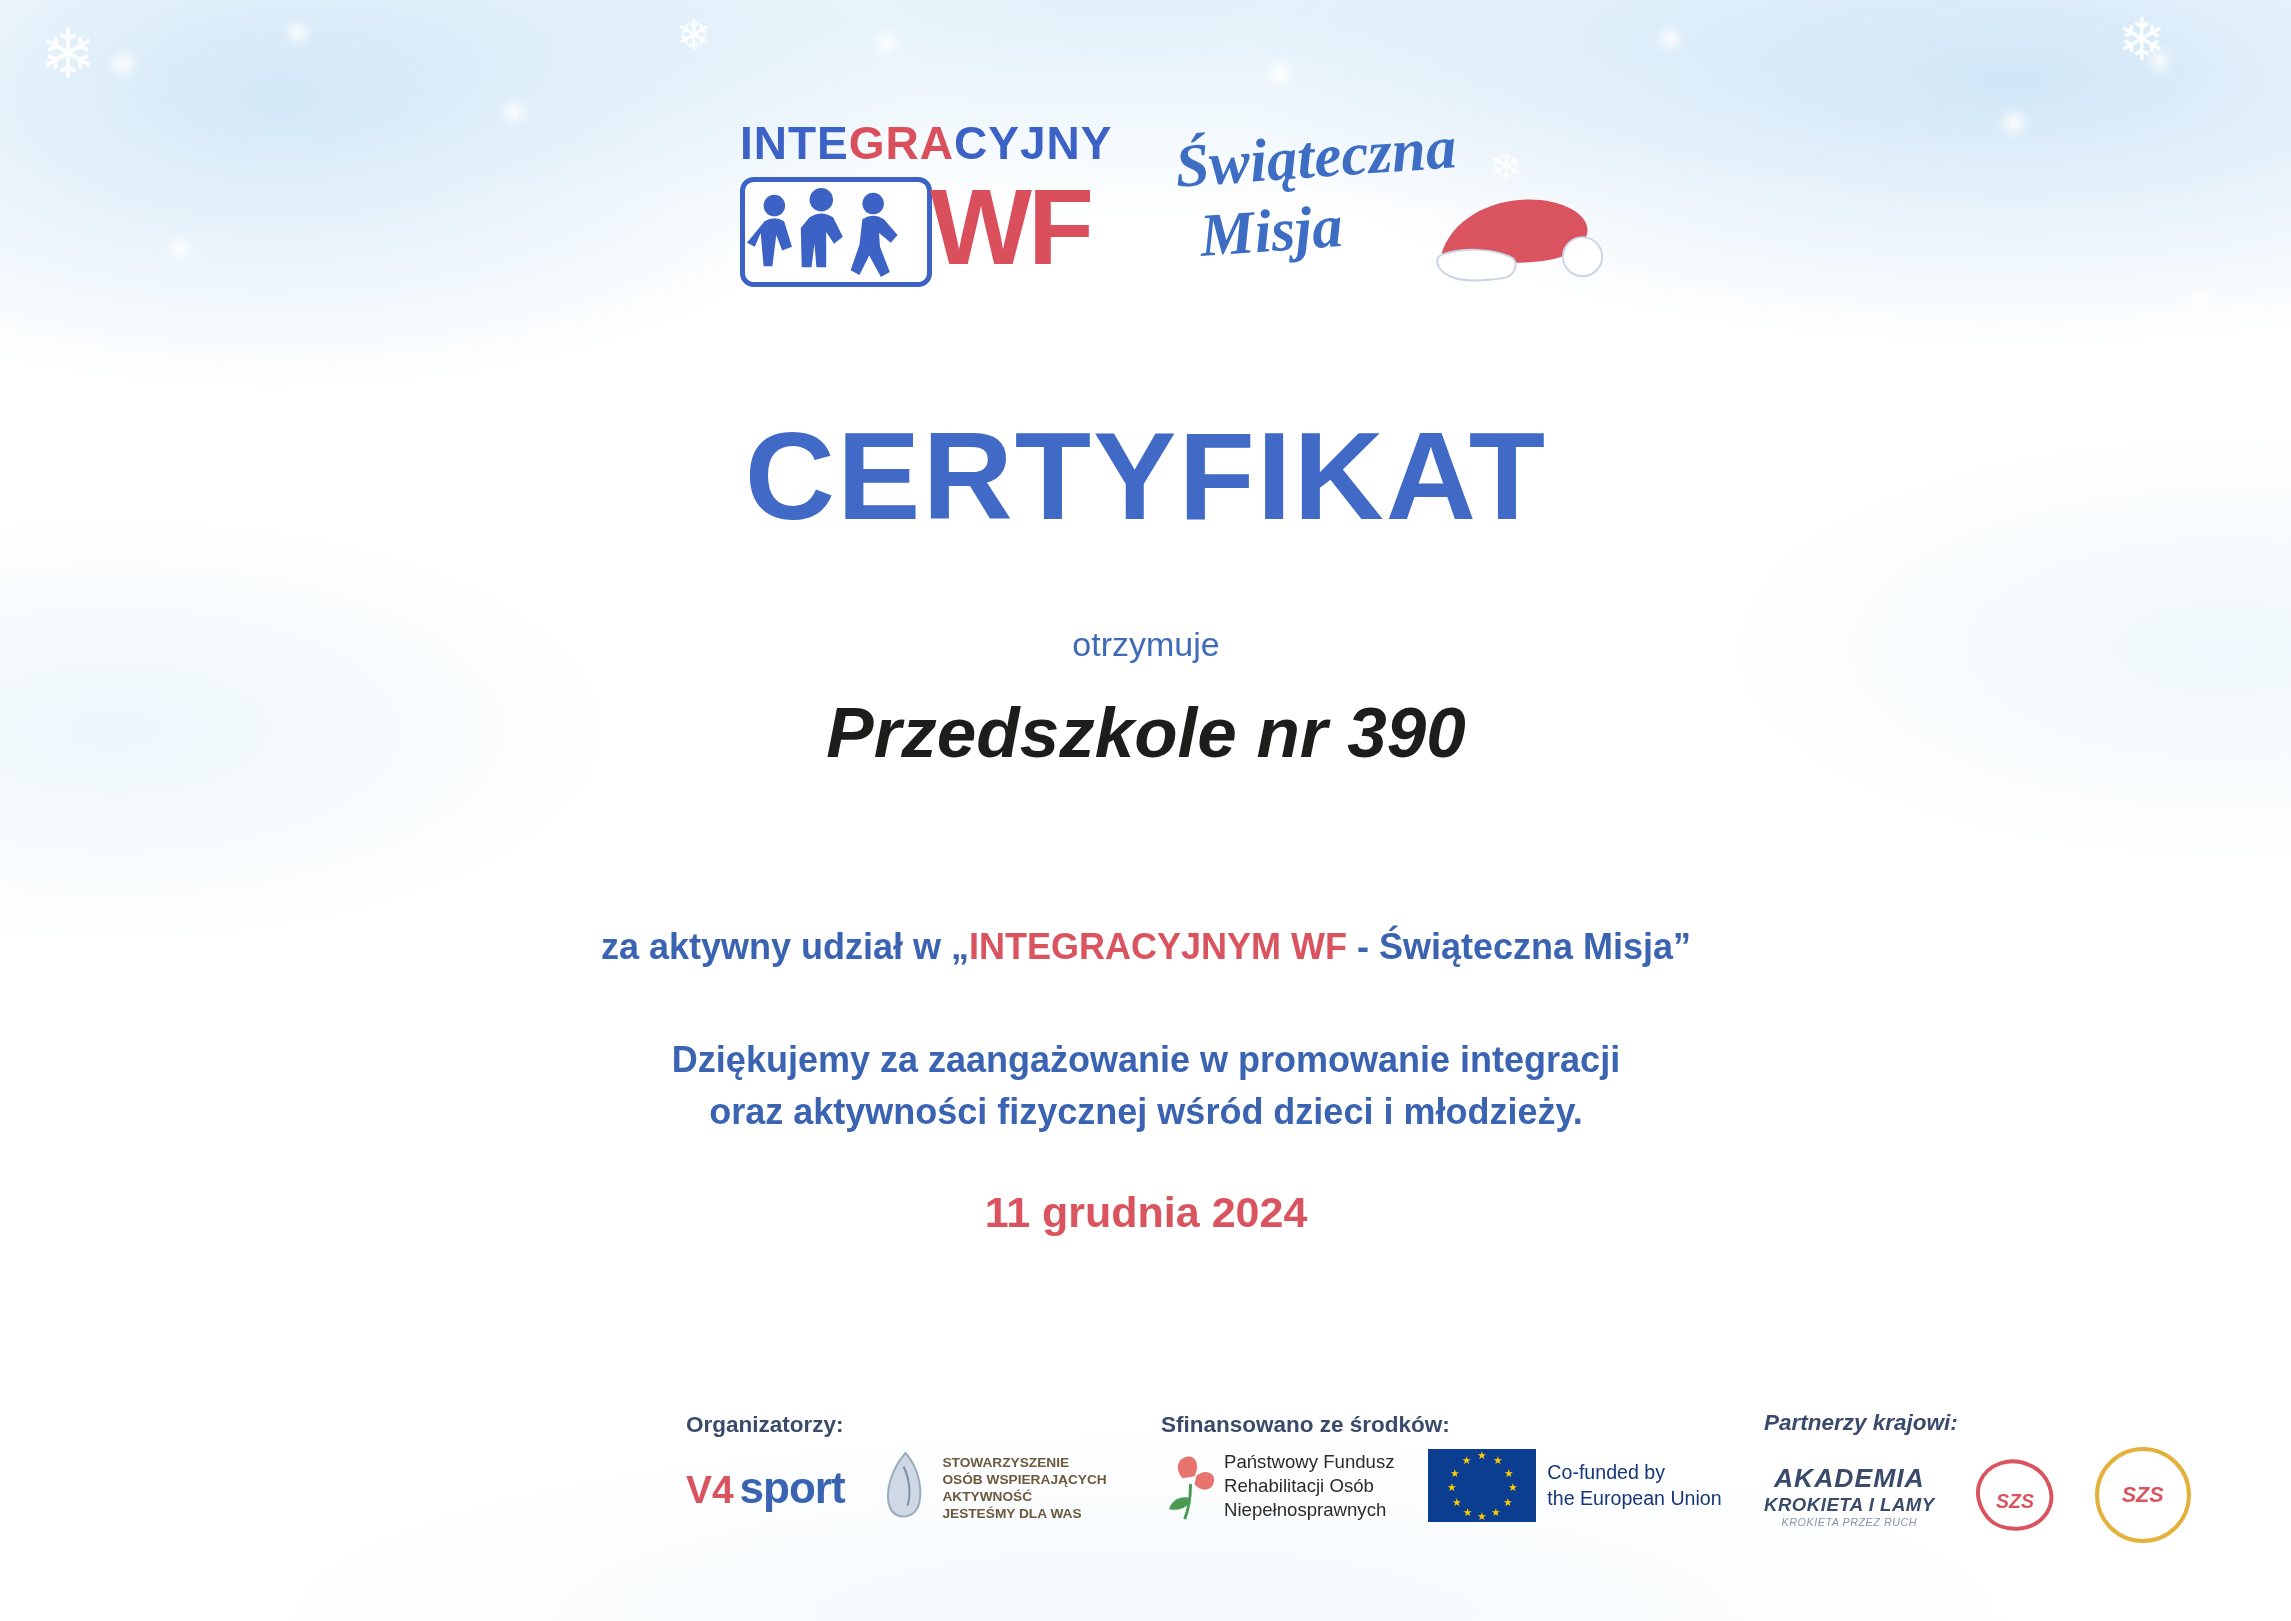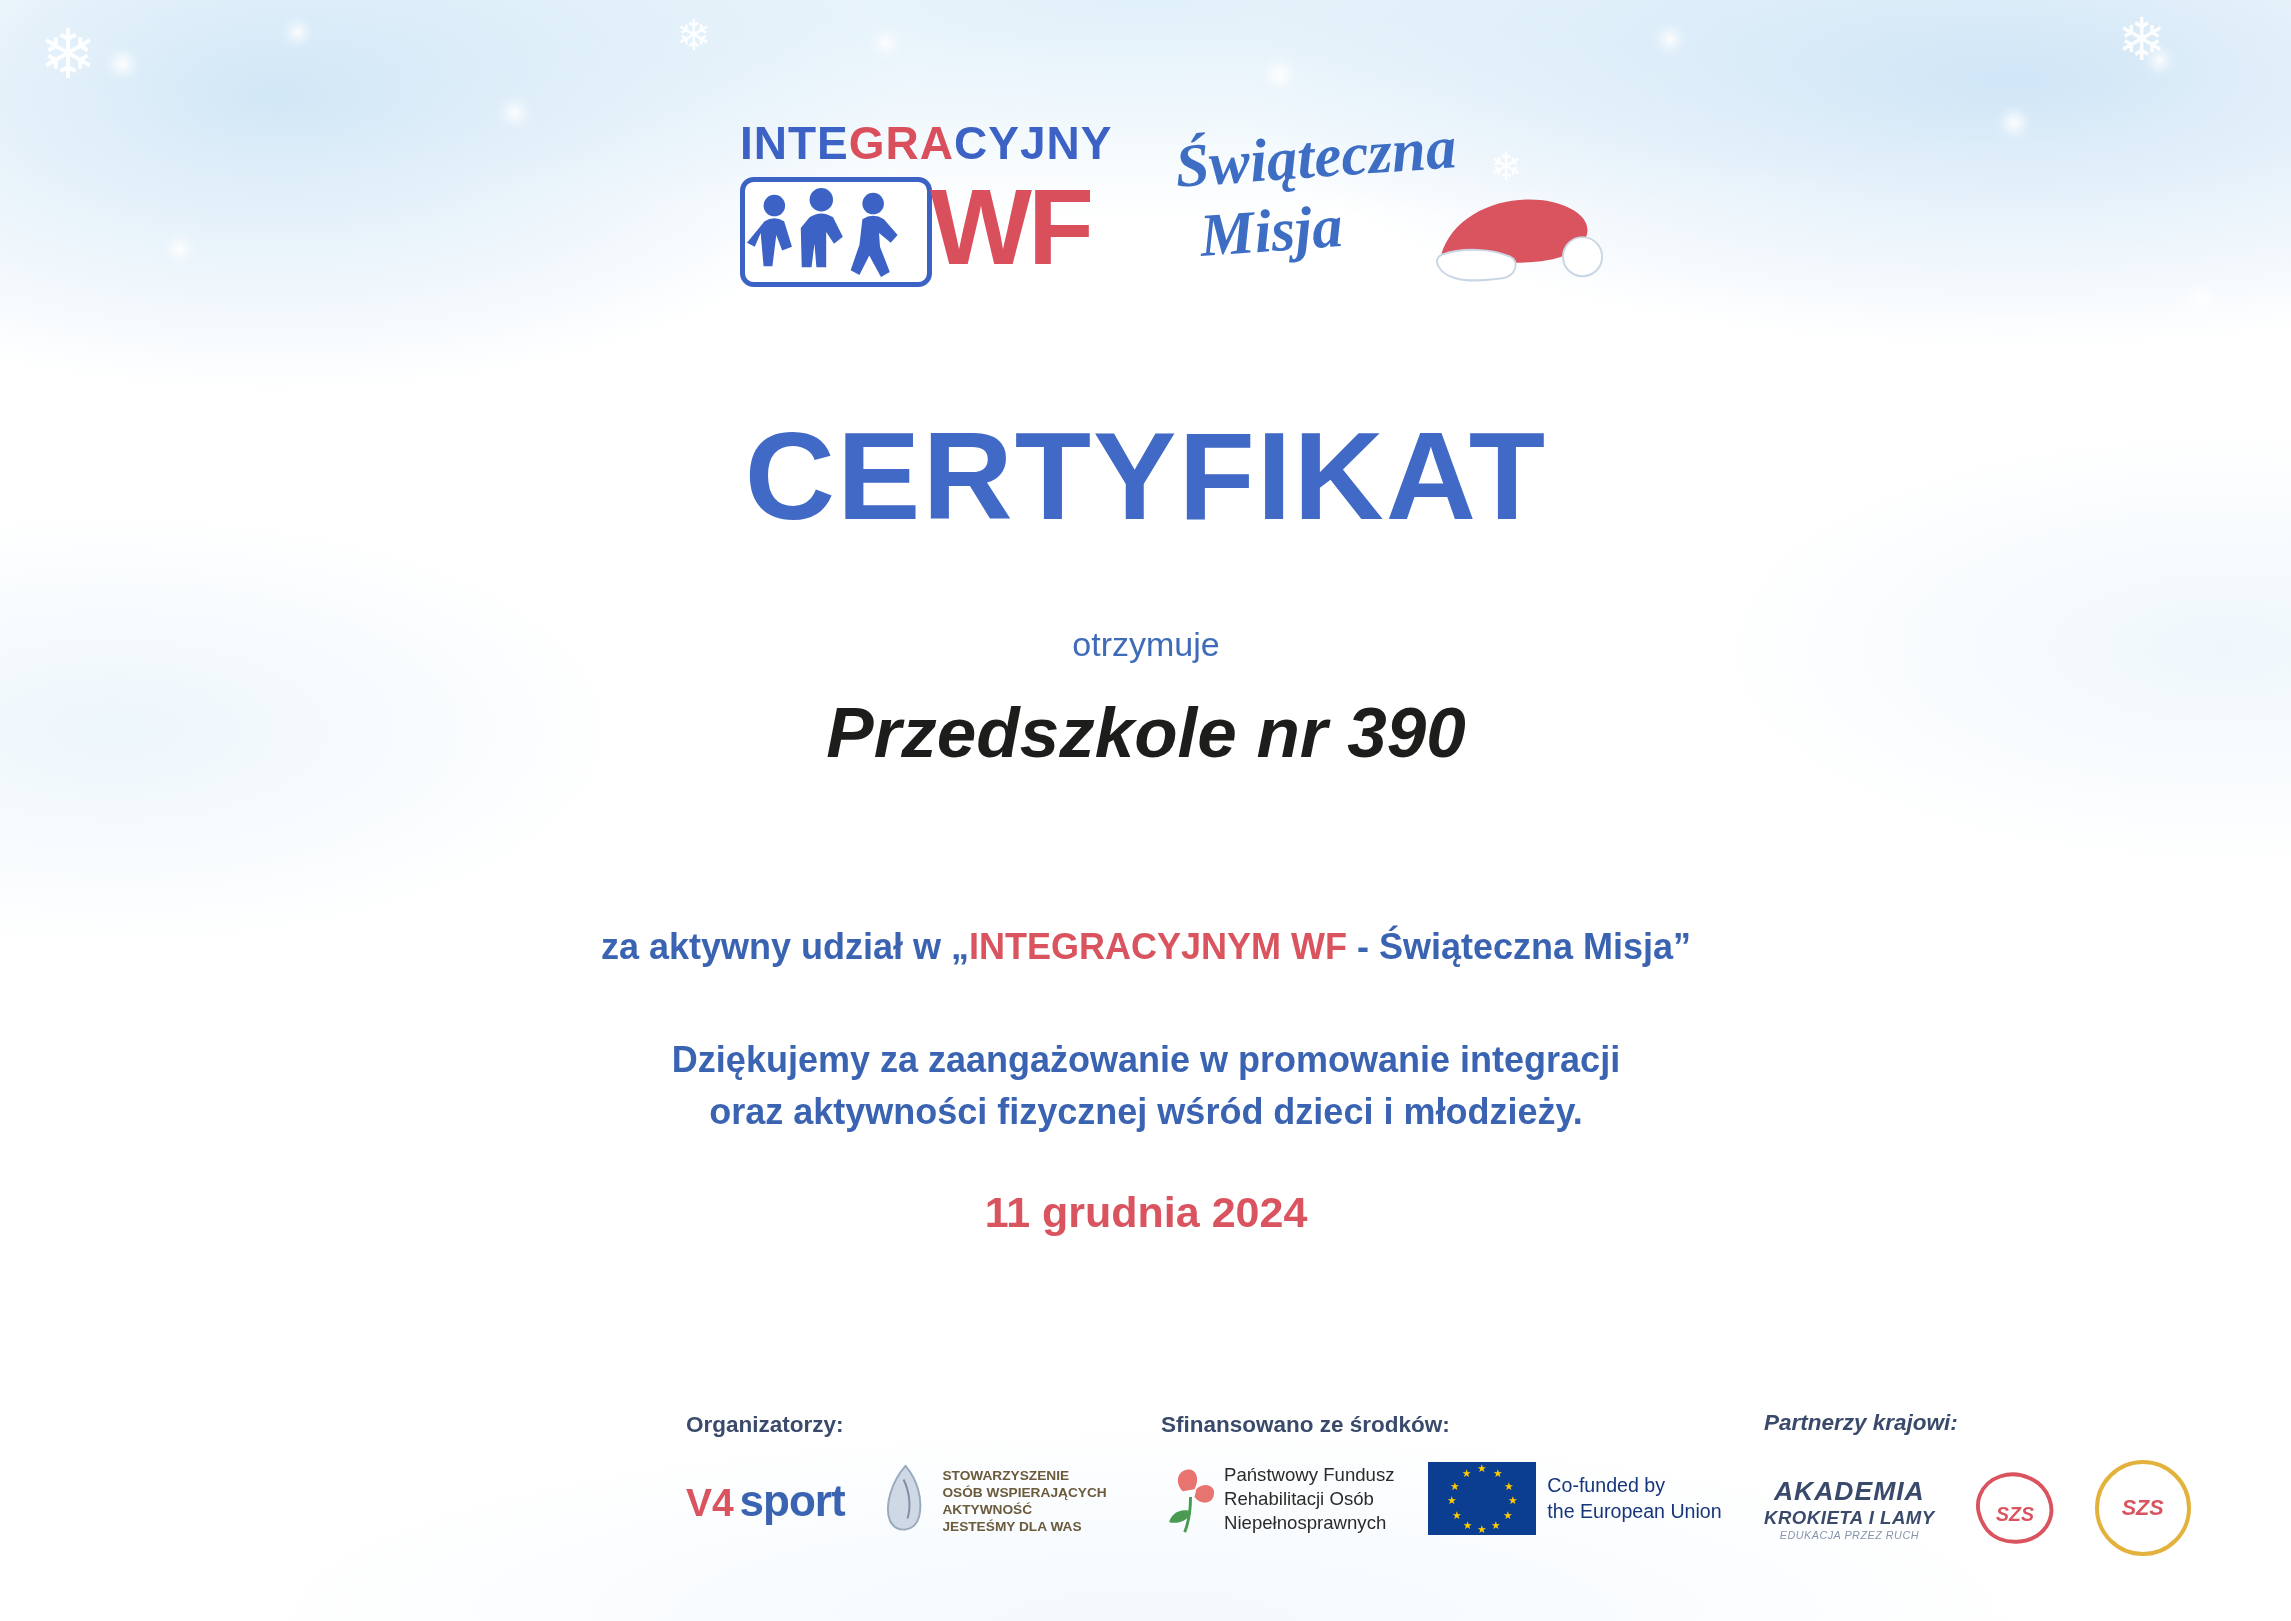--- a/index.html
+++ b/index.html
@@ -225,21 +225,21 @@
     left: 0;
     top: 1402px;
     width: 100%;
     height: 176px;
   }
   .footer-group { position: absolute; }
   .footer-label {
     font-size: 22.5px;
     font-weight: 700;
     color: #3a4a6b;
-    margin-bottom: 24px;
+    margin-bottom: 11px;
     font-family: "Liberation Sans", sans-serif;
   }
   .footer-logos {
     display: flex;
     align-items: center;
     gap: 33px;
   }
 
   
   .grp-org { left: 686px; top: 9.8px; }
@@ -502,21 +502,21 @@
         </div>
       </div>
     </div>
 
     <div class="footer-group grp-part">
       <div class="footer-label">Partnerzy krajowi:</div>
       <div class="footer-logos">
         <div class="akademia">
           <div class="a1">AKADEMIA</div>
           <div class="a2">KROKIETA I LAMY</div>
-          <div class="a3">EDUKACJA PRZEZ RUCH</div>
+          <div class="a3">KROKIETA PRZEZ RUCH</div>
         </div>
         <div class="szs-shape">
           <svg width="94" height="84" viewBox="0 0 96 86" xmlns="http://www.w3.org/2000/svg">
             <path d="M12 30 C20 10 44 4 62 12 C82 20 92 44 80 62 C66 82 34 82 20 66 C10 54 8 40 12 30 Z" fill="none" stroke="#d9545f" stroke-width="4"></path>
             <text x="48" y="56" text-anchor="middle" font-family="Liberation Sans, sans-serif" font-size="20" font-weight="bold" fill="#d9545f">SZS</text>
           </svg>
         </div>
         <div class="szs-badge">
           <span class="szs-txt">SZS</span>
         </div>

